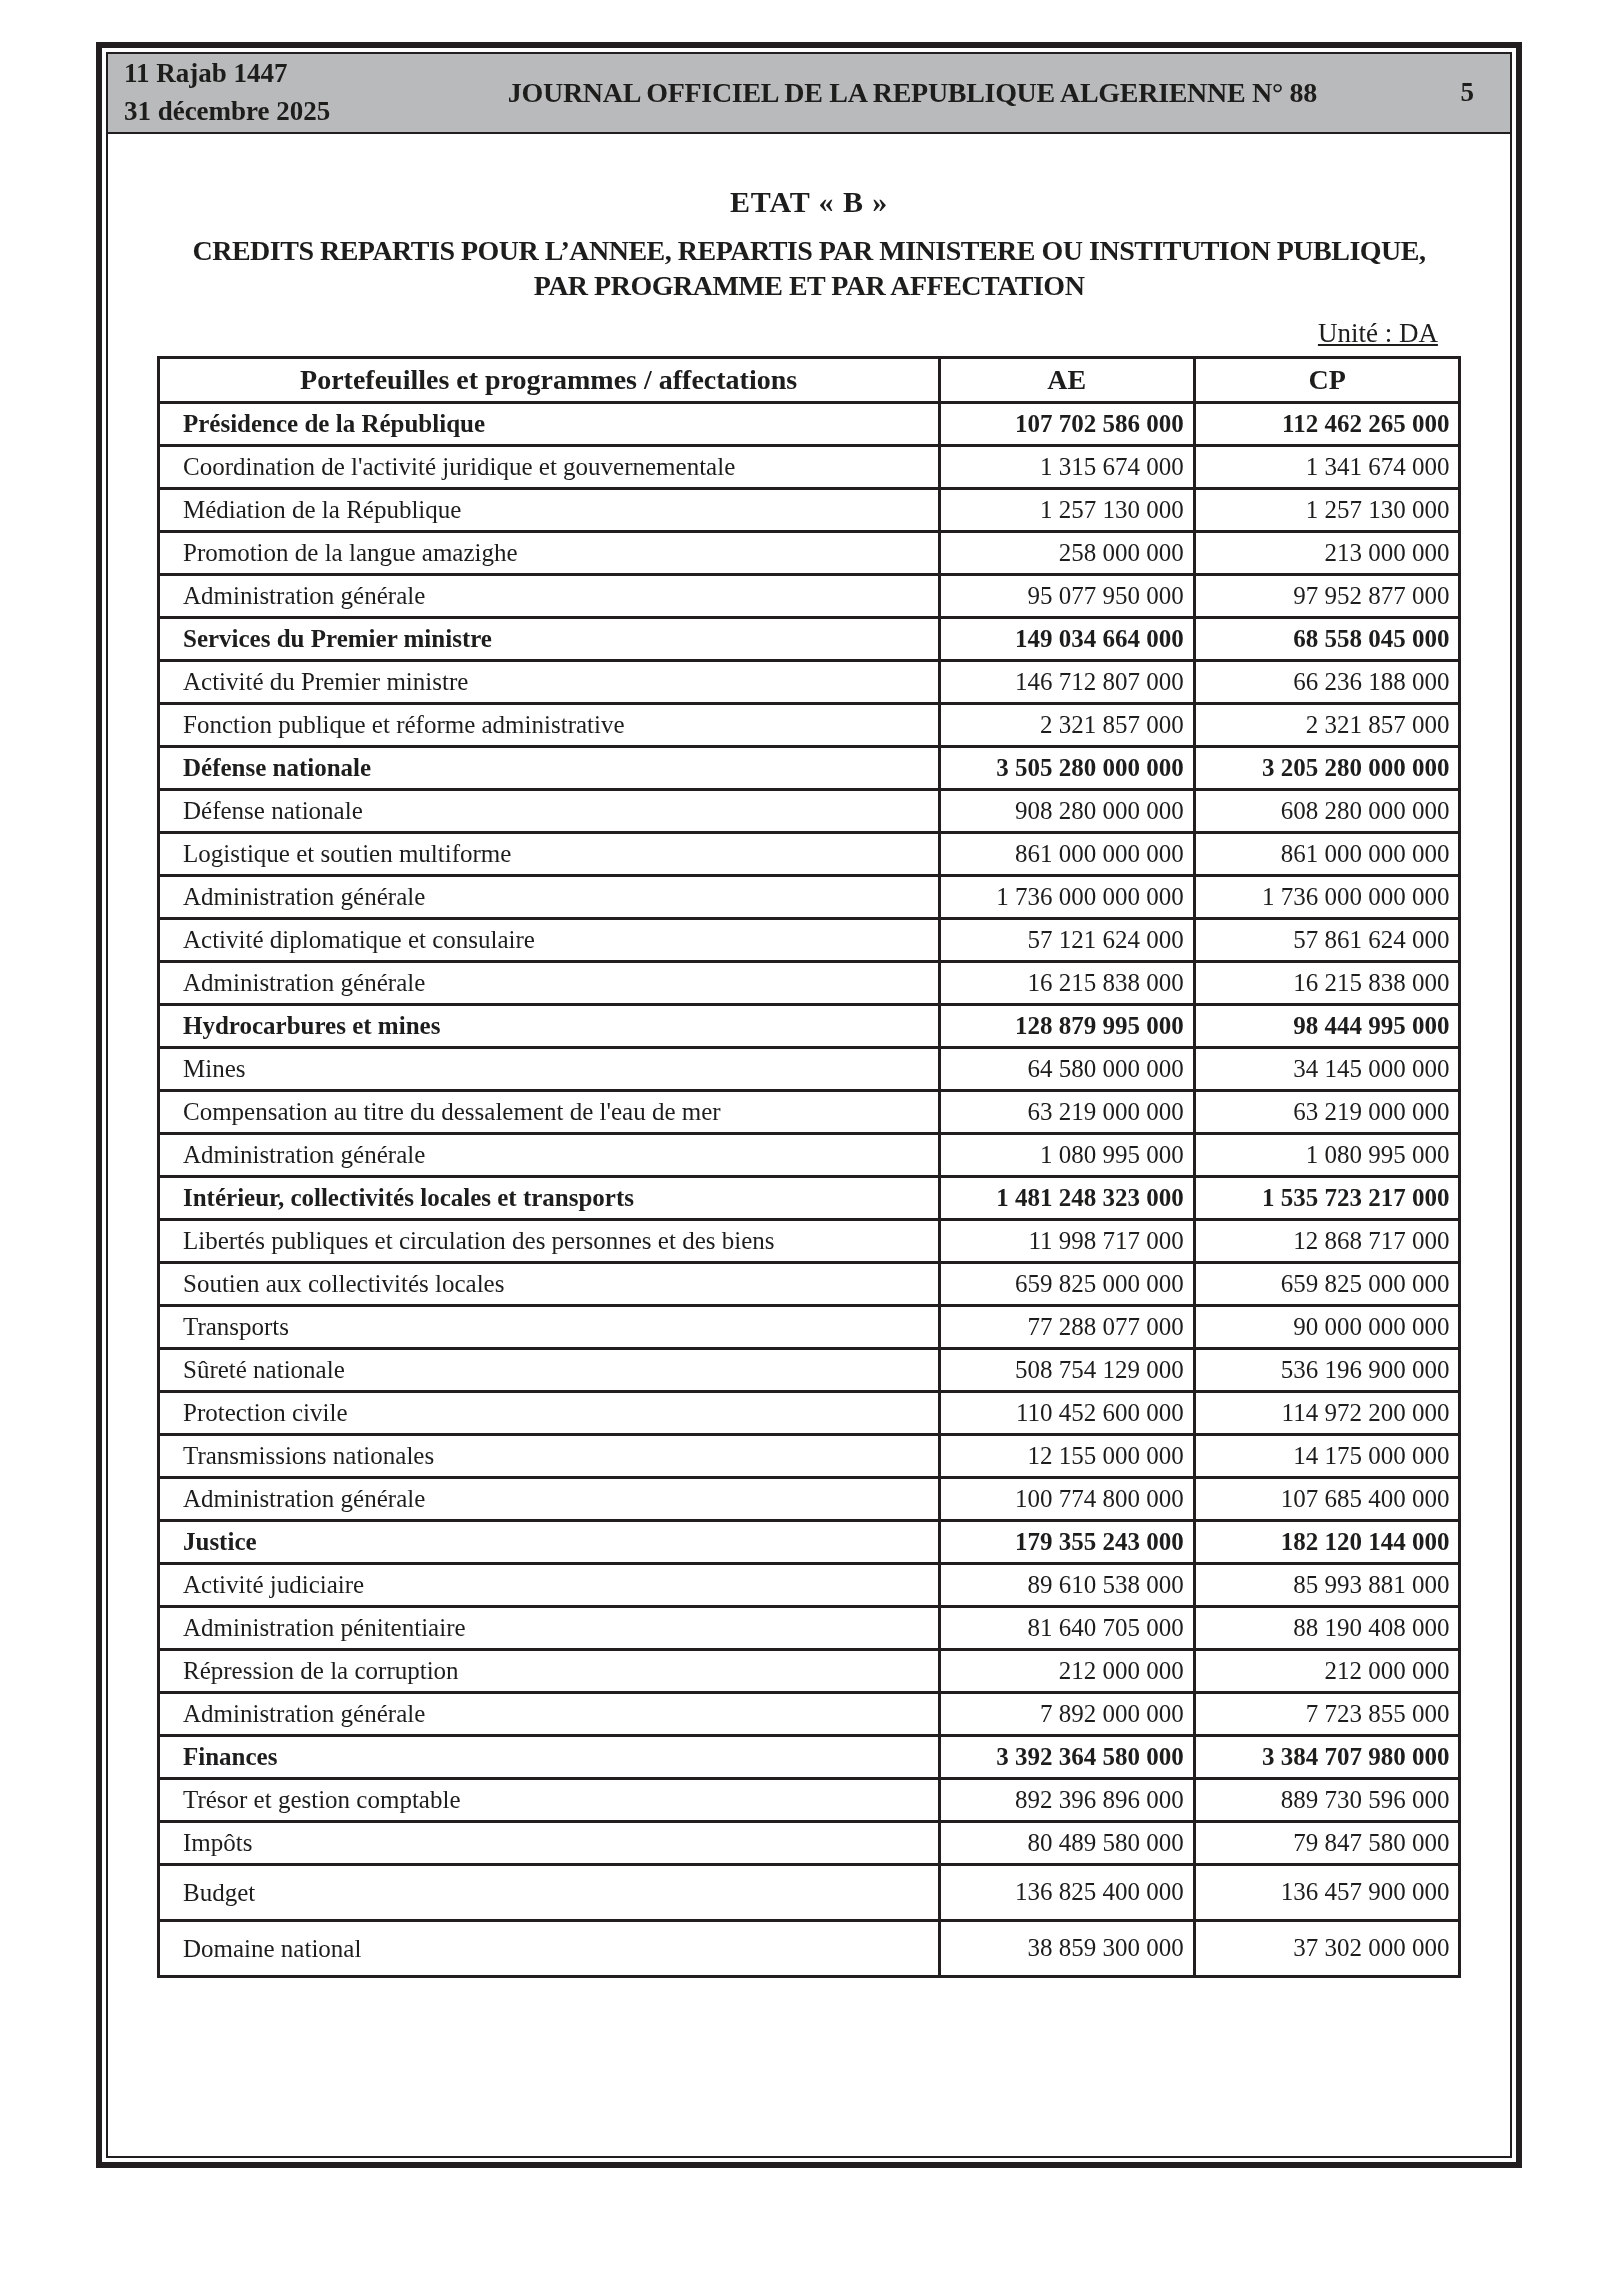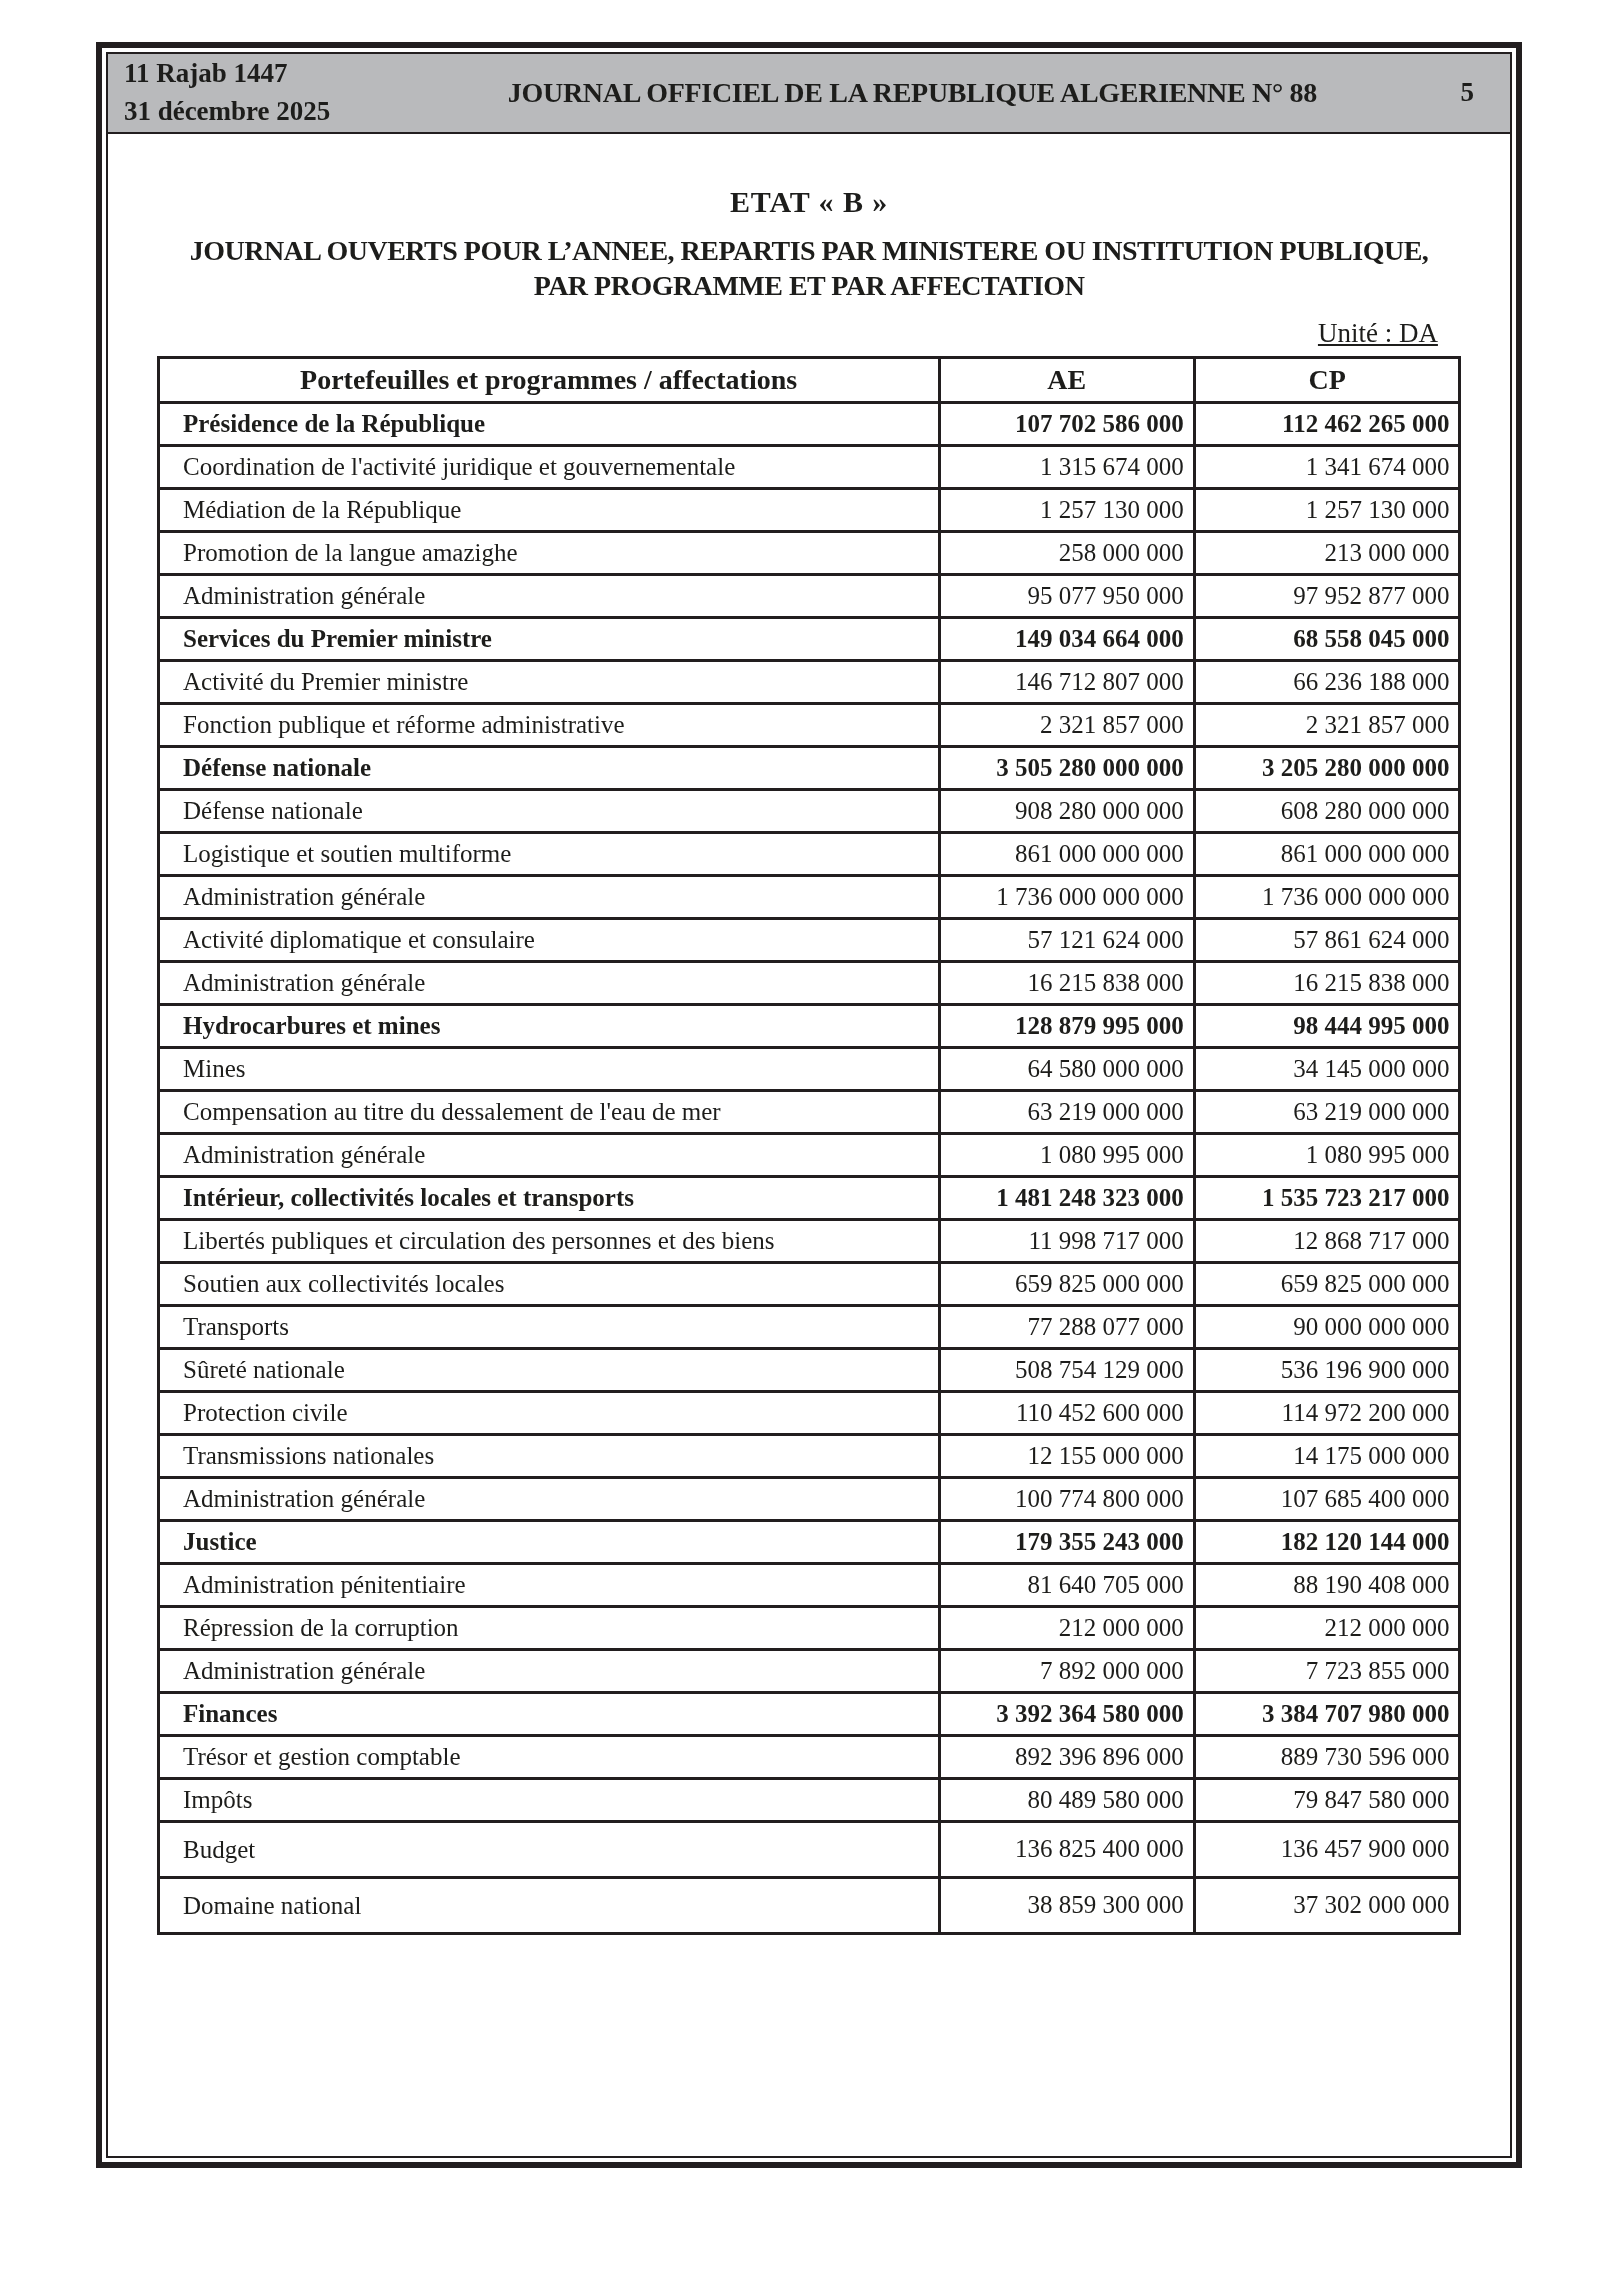--- a/index.html
+++ b/index.html
@@ -138,21 +138,21 @@
           <div>11 Rajab 1447</div>
           <div>31 décembre 2025</div>
         </div>
         <div class="masthead-title">JOURNAL OFFICIEL DE LA REPUBLIQUE ALGERIENNE N° 88</div>
         <div class="masthead-pagenum">5</div>
       </div>
 
       <div class="content">
         <div class="etat-title">ETAT « B »</div>
         <div class="subtitle">
-          <div>JOURNAL OUVERTS POUR L’ANNEE, REPARTIS PAR MINISTERE OU INSTITUTION PUBLIQUE,</div>
+          <div>CREDITS REPARTIS POUR L’ANNEE, REPARTIS PAR MINISTERE OU INSTITUTION PUBLIQUE,</div>
           <div>PAR PROGRAMME ET PAR AFFECTATION</div>
         </div>
         <div class="unit-label">Unité : DA</div>
 
         <table class="credits">
           <colgroup>
             <col class="c-label">
             <col class="c-ae">
             <col class="c-cp">
           </colgroup>
@@ -293,20 +293,25 @@
     <td class="label-cell">Administration générale</td>
     <td class="num-cell">100 774 800 000</td>
     <td class="num-cell">107 685 400 000</td>
   </tr>
               <tr class="section">
     <td class="label-cell">Justice</td>
     <td class="num-cell">179 355 243 000</td>
     <td class="num-cell">182 120 144 000</td>
   </tr>
               <tr>
+    <td class="label-cell">Activité judiciaire</td>
+    <td class="num-cell">89 610 538 000</td>
+    <td class="num-cell">85 993 881 000</td>
+  </tr>
+              <tr>
     <td class="label-cell">Administration pénitentiaire</td>
     <td class="num-cell">81 640 705 000</td>
     <td class="num-cell">88 190 408 000</td>
   </tr>
               <tr>
     <td class="label-cell">Répression de la corruption</td>
     <td class="num-cell">212 000 000</td>
     <td class="num-cell">212 000 000</td>
   </tr>
               <tr>

